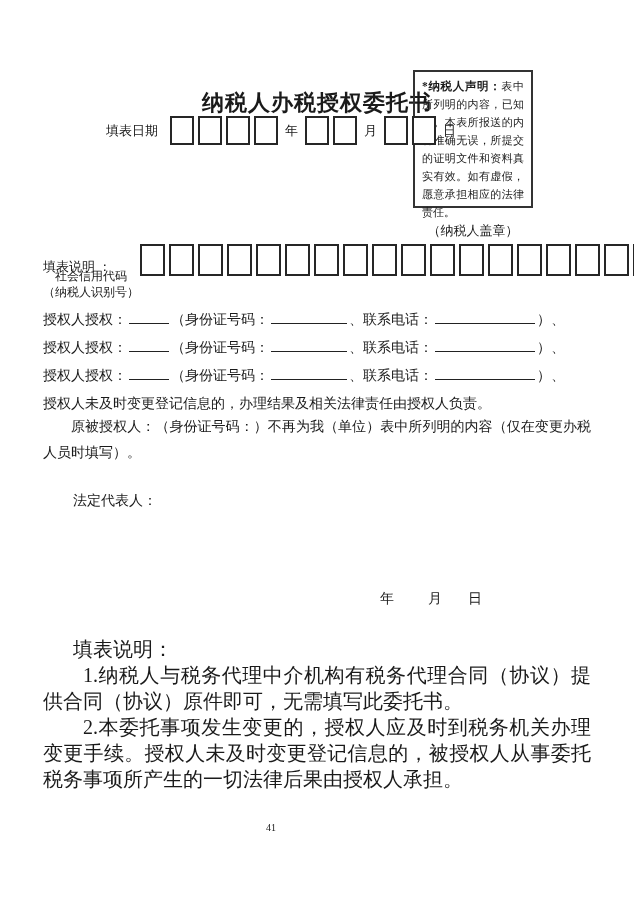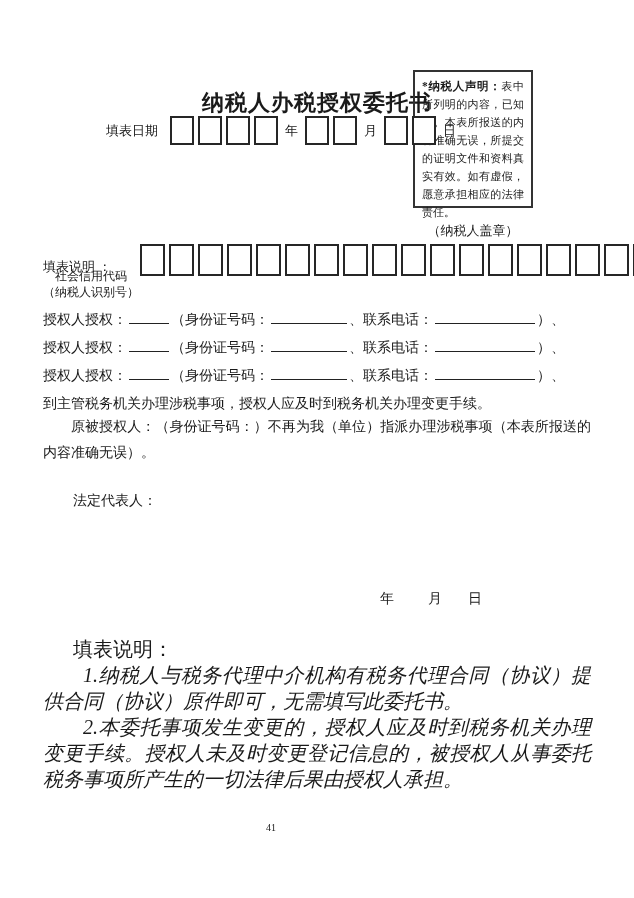--- a/index.html
+++ b/index.html
@@ -91,21 +91,21 @@
     font-size:14px;display:flex;
   }
   .ymd-row .y{margin-right:34px;}
   .ymd-row .m{margin-right:26px;}
   
   .instructions{
     position:absolute;top:636px;left:43px;width:548px;
     font-size:20px;line-height:26px;text-align:justify;
   }
   .instructions .inst-heading{padding-left:30px;}
-  .instructions p{margin:0;text-indent:2em;font-style:italic;}
+  .instructions p{margin:0;text-indent:2em;}
   
   .page-num{
     position:absolute;top:822px;left:0;width:542px;
     text-align:center;font-size:10px;
   }
 </style>
 </head>
 <body>
 
 <div class="page">
@@ -172,24 +172,24 @@
       <div class="auth-line">
         <span>授权人授权：</span><span class="blank b1"></span><span>（身份证号码：</span><span class="blank b2"></span><span>、联系电话：</span><span class="blank b3"></span><span>）、</span>
       </div>
     <div class="auth-line">
         <span>授权人授权：</span><span class="blank b1"></span><span>（身份证号码：</span><span class="blank b2"></span><span>、联系电话：</span><span class="blank b3"></span><span>）、</span>
       </div>
         <div class="auth-line">
         <span>授权人授权：</span><span class="blank b1"></span><span>（身份证号码：</span><span class="blank b2"></span><span>、联系电话：</span><span class="blank b3"></span><span>）、</span>
       </div>
       </div>
-    <div>到主管税务机关办理涉税事项，授权人应及时到税务机关办理变更手续。</div>
-  </div>
-
-  <div class="revoke-para">原被授权人：（身份证号码：）不再为我（单位）指派办理涉税事项（本表所报送的内容准确无误）。</div>
+    <div>授权人未及时变更登记信息的，办理结果及相关法律责任由授权人负责。</div>
+  </div>
+
+  <div class="revoke-para">原被授权人：（身份证号码：）不再为我（单位）表中所列明的内容（仅在变更办税人员时填写）。</div>
 
   <div class="sign-block">
     <div>法定代表人：</div>
   </div>
 
   <div class="ymd-row">
     <span class="y">年</span>
     <span class="m">月</span>
     <span class="d">日</span>
   </div>

